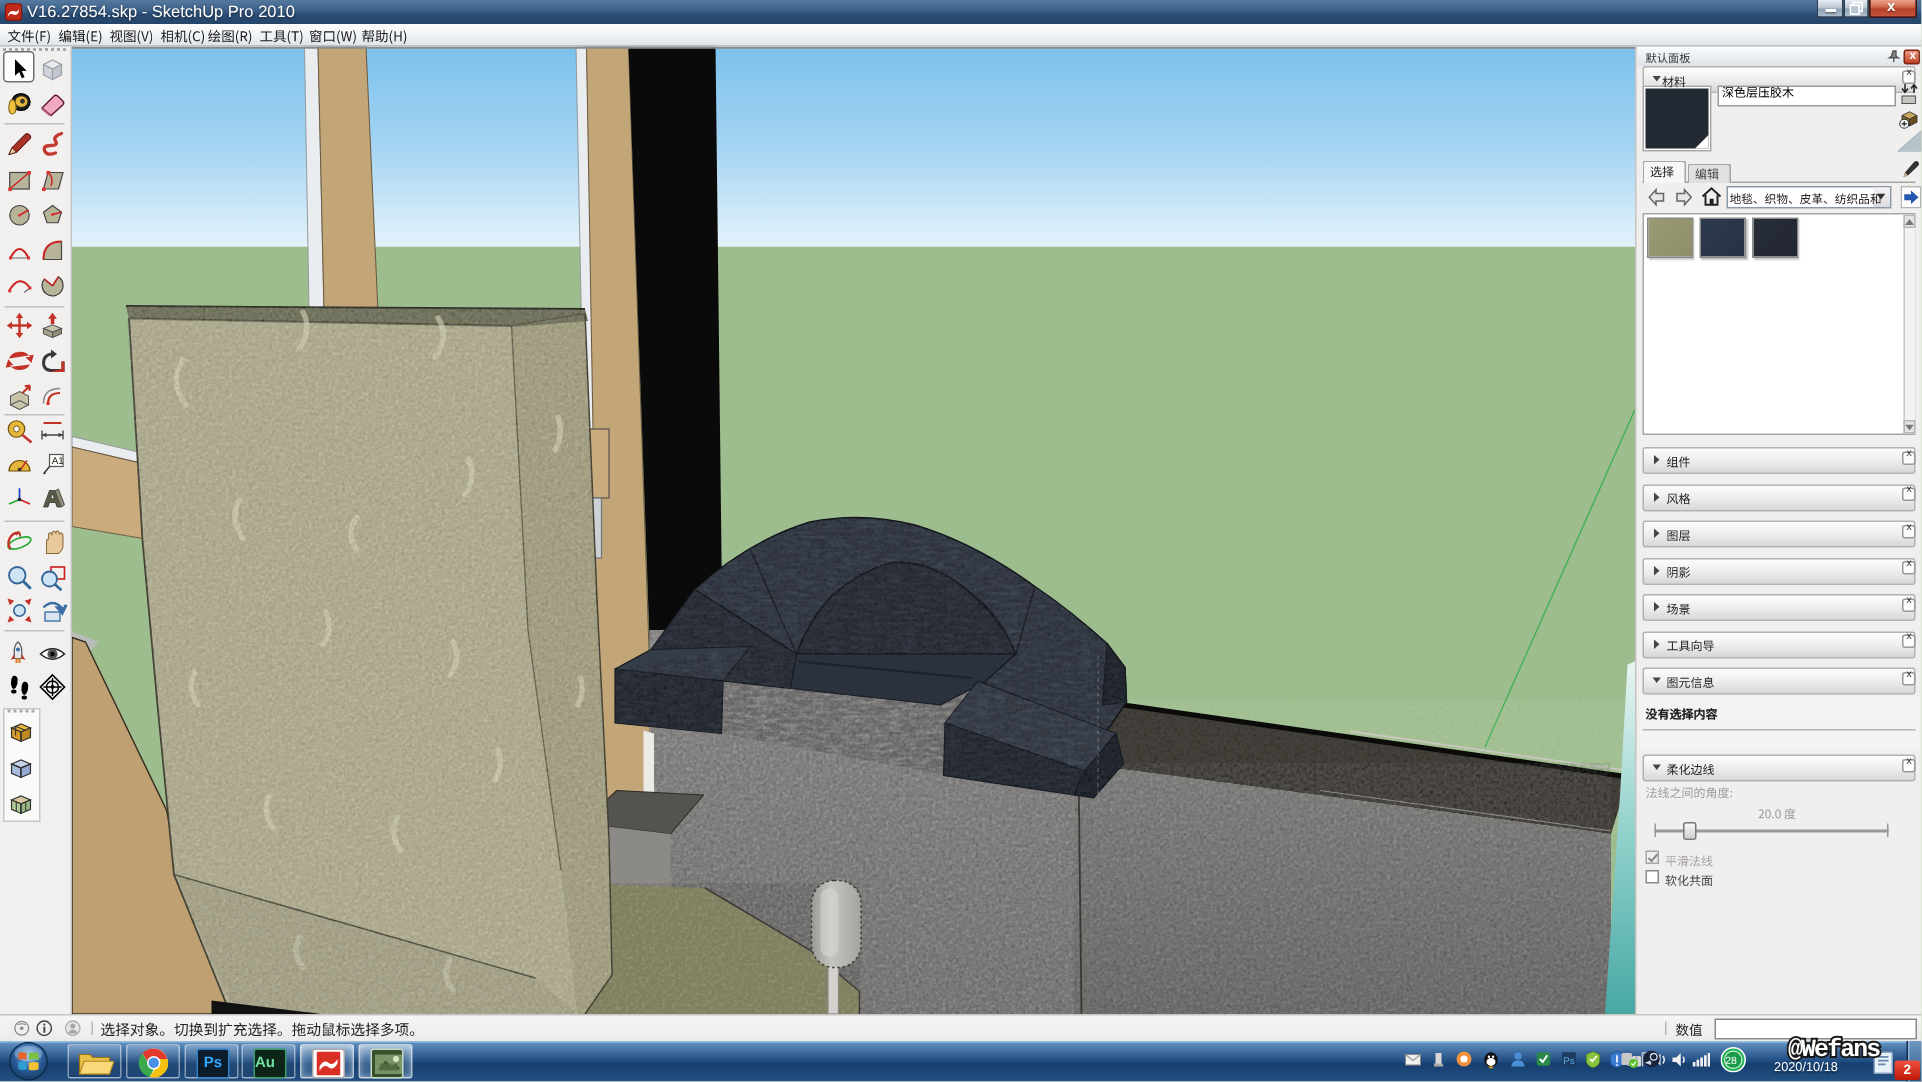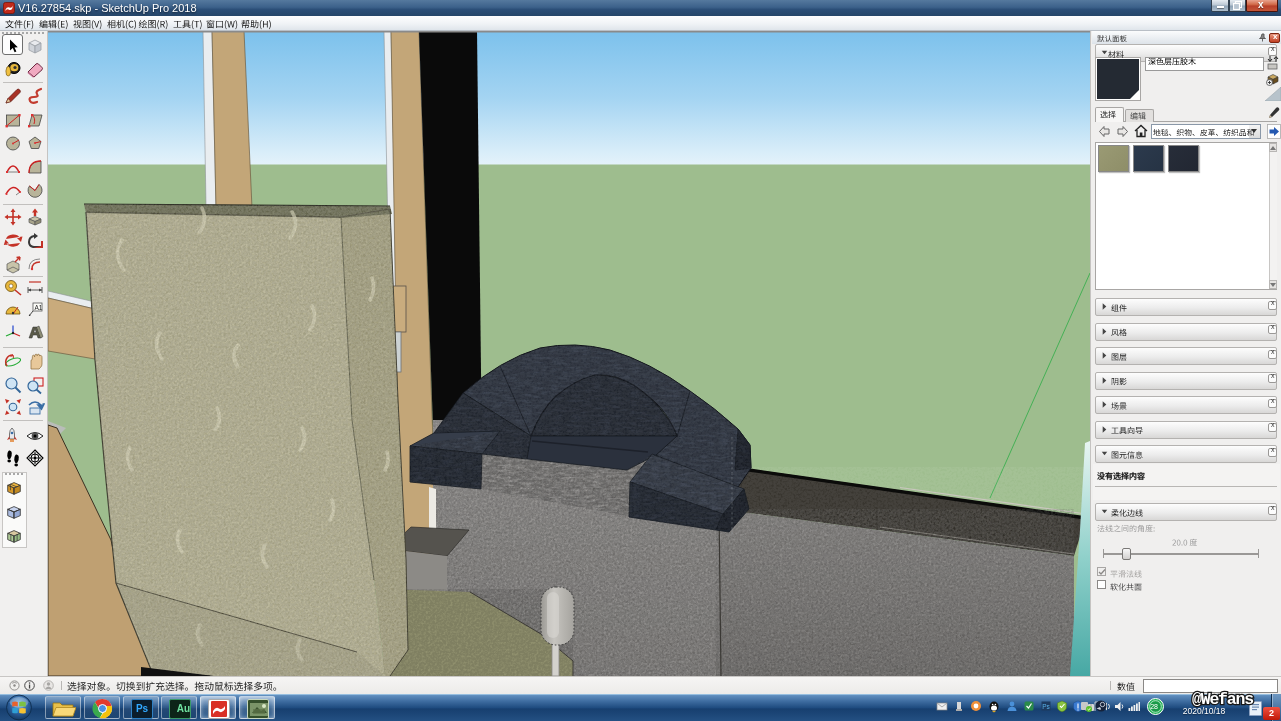--- a/index.html
+++ b/index.html
@@ -3,21 +3,21 @@
 *{margin:0;padding:0;box-sizing:border-box}
 html,body{width:1281px;height:721px;overflow:hidden;font-family:"Liberation Sans",sans-serif;position:relative;background:#f0efee}
 .abs{position:absolute}
 </style></head><body>
 
 <div class="abs" style="left:0;top:0;width:1281px;height:16px;background:linear-gradient(180deg,#55799e 0%,#3c618a 45%,#2b4e77 60%,#254569 100%);z-index:10">
  <svg class="abs" style="left:3px;top:2px" width="12" height="12" viewBox="0 0 12 12">
   <rect x="0.5" y="0.5" width="11" height="11" rx="2" fill="#c02a1a" stroke="#7e1407" stroke-width="0.8"></rect>
   <path d="M2.5,7.5 Q4,4.5 6.5,5.5 Q9,6.5 9.5,3.5 L9.5,6 Q8.5,9 5.5,7.5 Q3.5,6.5 2.5,9 Z" fill="#fff"></path>
  </svg>
- <span class="abs" style="left:18px;top:2px;font-size:11px;color:#fff;text-shadow:0 1px 2px rgba(0,0,0,.6)">V16.27854.skp - SketchUp Pro 2018</span>
+ <span class="abs" style="left:18px;top:2px;font-size:11px;color:#fff;text-shadow:0 1px 2px rgba(0,0,0,.6)">V16.27854.skp - SketchUp Pro 2010</span>
  <div class="abs" style="left:1211px;top:0;width:18px;height:12px;background:linear-gradient(180deg,#e6ecf2 0%,#bcc8d4 45%,#8fa3b6 55%,#aebfce 100%);border:1px solid #31404f;border-top:none;border-radius:0 0 2px 2px">
    <div class="abs" style="left:5px;top:6px;width:7px;height:2px;background:#fff;box-shadow:0 1px 1px rgba(0,0,0,.4)"></div>
     </div>
  <div class="abs" style="left:1229px;top:0;width:17px;height:12px;background:linear-gradient(180deg,#e6ecf2 0%,#bcc8d4 45%,#8fa3b6 55%,#aebfce 100%);border:1px solid #31404f;border-top:none">
    <svg width="9" height="9" style="position:absolute;left:3px;top:1px">
         <rect x="2.5" y="0.5" width="6" height="6" fill="none" stroke="#fff" stroke-width="1.2"></rect>
         <rect x="0.5" y="2.5" width="6" height="6" fill="#b9c6d2" stroke="#fff" stroke-width="1.2"></rect>
       </svg>
     </div>
  <div class="abs" style="left:1246px;top:0;width:32px;height:12px;background:linear-gradient(180deg,#e8a38e 0%,#d26c4b 40%,#b8402a 55%,#c4573a 100%);border:1px solid #4a1208;border-top:none;border-radius:0 0 2px 2px">
@@ -617,21 +617,21 @@
 <path d="M10.5,1 A9.5,9.5 0 0,1 19.6,8 L10.5,8 A4.5,4.5 0 0,0 6.6,10.2 L3,4.2 A9.5,9.5 0 0,1 10.5,1 Z" fill="#e23b2e"></path>
 <path d="M3,4.2 L7.5,12 A4.5,4.5 0 0,0 10.5,15 L7.8,19.9 A9.5,9.5 0 0,1 3,4.2 Z" fill="#3aa94e"></path>
 <path d="M19.6,8 A9.5,9.5 0 0,1 7.8,19.9 L13,12.5 A4.5,4.5 0 0,0 14.5,8 Z" fill="#f4c20d"></path>
 <circle cx="10.5" cy="10.5" r="4" fill="#4a90e2" stroke="#fff" stroke-width="1"></circle>
     </svg>
   </div>
 <div class="abs" style="left:123px;top:696px;width:36px;height:23px;background:linear-gradient(180deg,rgba(255,255,255,.25),rgba(255,255,255,.08) 45%,rgba(0,0,0,.08));border:1px solid rgba(255,255,255,.45);border-radius:2px;z-index:21">
     <div style="position:absolute;left:7px;top:1.5px;width:22px;height:20px;background:#0b1d2b;border:1.5px solid #2f81c4;border-radius:2px;color:#31a8ff;font-size:10px;font-weight:bold;font-family:'Liberation Sans';text-align:center;line-height:18px">Ps</div>
   </div>
 <div class="abs" style="left:161px;top:696px;width:36px;height:23px;background:linear-gradient(180deg,rgba(255,255,255,.25),rgba(255,255,255,.08) 45%,rgba(0,0,0,.08));border:1px solid rgba(255,255,255,.45);border-radius:2px;z-index:21">
-    <div style="position:absolute;left:7px;top:1.5px;width:22px;height:20px;background:#0d2418;border:1.5px solid #3a9a6a;border-radius:2px;color:#6fe0a0;font-size:10px;font-weight:bold;font-family:'Liberation Sans';text-align:right;line-height:18px">Au</div>
+    <div style="position:absolute;left:7px;top:1.5px;width:22px;height:20px;background:#0d2418;border:1.5px solid #3a9a6a;border-radius:2px;color:#6fe0a0;font-size:10px;font-weight:bold;font-family:'Liberation Sans';text-align:left;line-height:18px">Au</div>
   </div>
 <div class="abs" style="left:200px;top:696px;width:36px;height:23px;background:linear-gradient(180deg,rgba(255,255,255,.45),rgba(200,225,245,.25) 45%,rgba(120,170,210,.25));border:1px solid rgba(255,255,255,.6);border-radius:2px;box-shadow:inset 0 0 4px rgba(255,255,255,.5);z-index:21">
     <div style="position:absolute;left:7px;top:1.5px;width:22px;height:20px;background:#fff;border:1px solid #aaa;border-radius:2px">
       <svg width="16" height="16" style="position:absolute;left:2px;top:1.5px" viewBox="0 0 16 16">
         <rect x="0" y="0" width="16" height="16" fill="#d93025" rx="1"></rect>
         <path d="M2,10 Q5,5 8,7.5 Q11,10 14,5 L14,8 Q11,13 8,10.5 Q5,8 2,13 Z" fill="#fff"></path>
       </svg>
     </div>
   </div>
 <div class="abs" style="left:239px;top:696px;width:36px;height:23px;background:linear-gradient(180deg,rgba(255,255,255,.45),rgba(200,225,245,.25) 45%,rgba(120,170,210,.25));border:1px solid rgba(255,255,255,.6);border-radius:2px;box-shadow:inset 0 0 4px rgba(255,255,255,.5);z-index:21">

